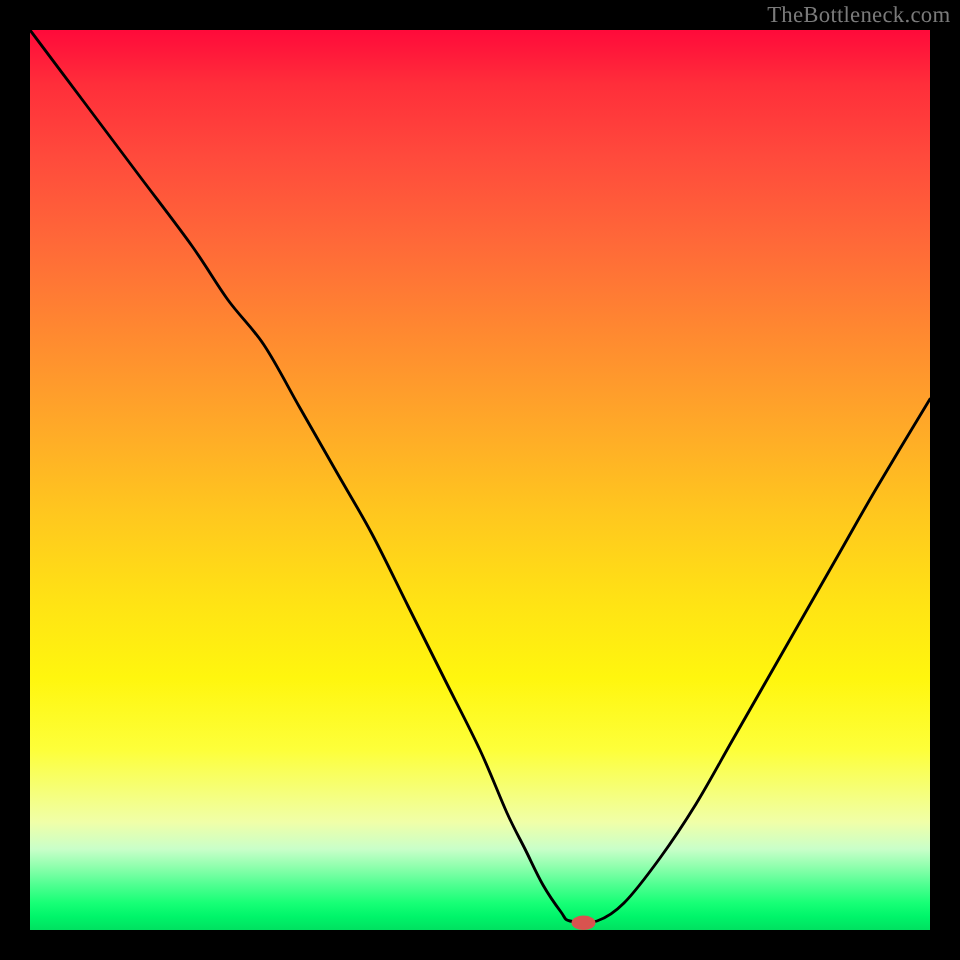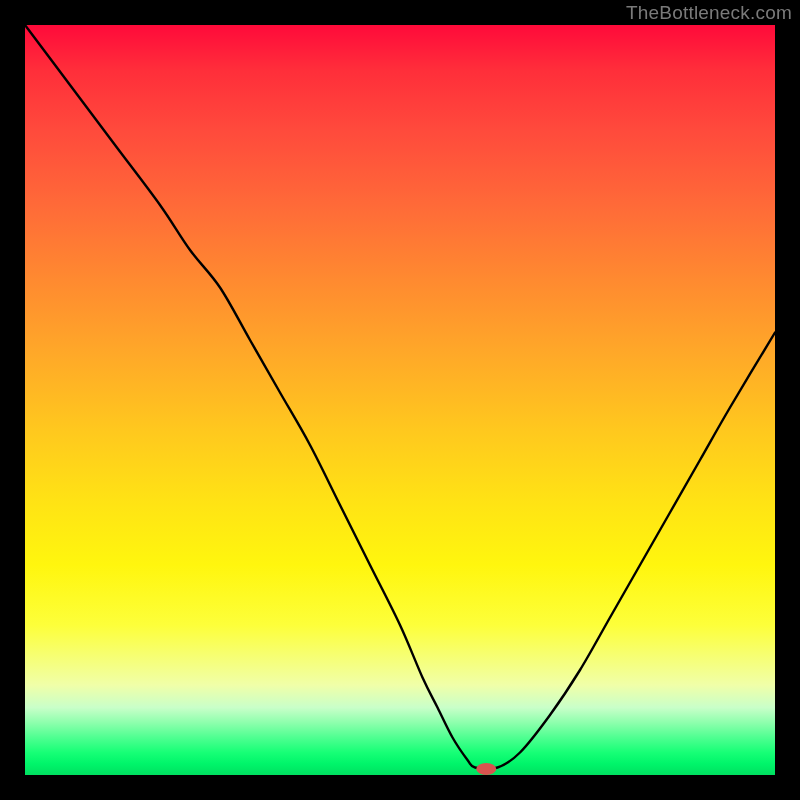--- a/index.html
+++ b/index.html
@@ -9,20 +9,21 @@
     height: 800px;
     overflow: hidden;
     background: #000;
     font-family: Arial, Helvetica, sans-serif;
   }
   .frame {
     position: relative;
     width: 800px;
     height: 800px;
     box-sizing: border-box;
+    font-family: Liberation Serif, serif;
   }
   .plot-area {
     position: absolute;
     left: 25px;
     top: 25px;
     width: 750px;
     height: 750px;
     overflow: hidden;
   }
   .gradient-bg {

